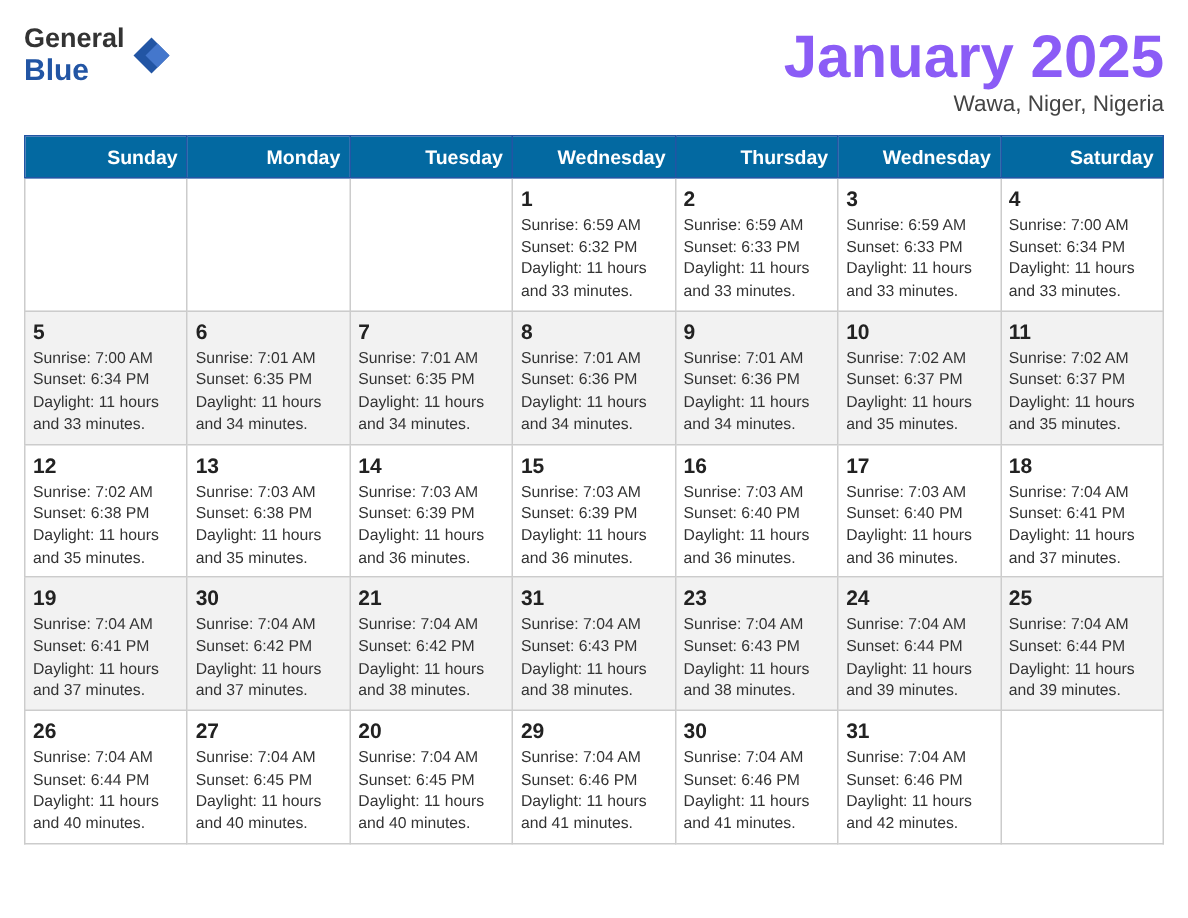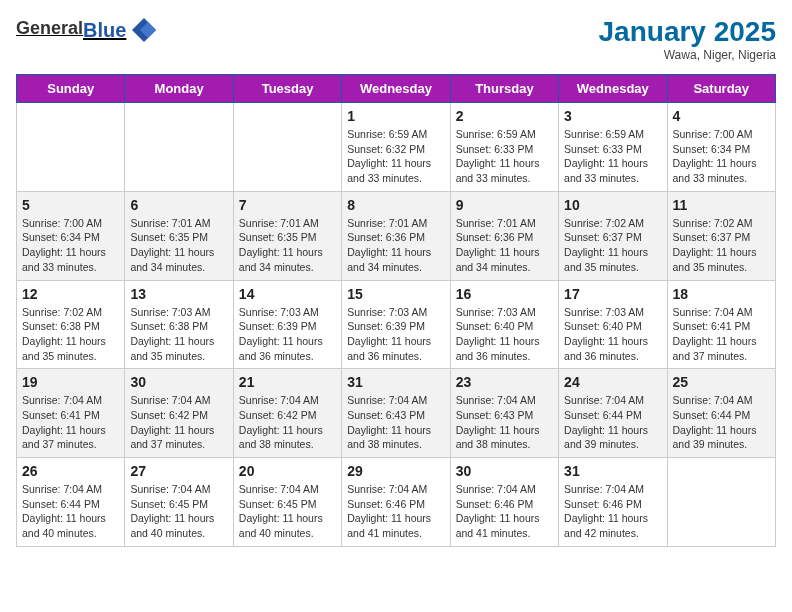--- a/index.html
+++ b/index.html
@@ -15,61 +15,60 @@
       justify-content: space-between;
       align-items: flex-start;
       margin-bottom: 12px;
     }
     .logo {
       display: flex;
       align-items: center;
     }
     .logo-text {
       display: flex;
-      flex-direction: row;
+      flex-direction: column;
       line-height: 1.1;
-      text-decoration: underline;
     }
     .logo-general {
       font-size: 18px;
       font-weight: bold;
       color: #333;
     }
     .logo-blue {
       font-size: 20px;
       font-weight: bold;
       color: #2255a4;
     }
     .logo-icon {
       width: 28px;
       height: 28px;
       margin-left: 4px;
     }
     .title-area {
       text-align: right;
     }
     .month-title {
-      font-size: 28px;
-      font-weight: bold;
-      color: #0369a1;
+      font-size: 40px;
+      font-weight: bold;
+      color: #8b5cf6;
       text-align: center;
     }
     .location {
-      font-size: 12px;
+      font-size: 15px;
       color: #444;
     }
     table {
       width: 100%;
       border-collapse: collapse;
       font-size: 11px;
     }
     th {
-      background-color: #a21caf;
+      background-color: #0369a1;
       color: #fff;
-      text-align: center;
+      text-align: right;
       padding: 6px 6px;
       font-size: 13px;
       font-weight: bold;
       border: 1px solid #2255a4;
     }
     td {
       border: 1px solid #ccc;
       vertical-align: top;
       padding: 5px 5px;
       min-height: 70px;

